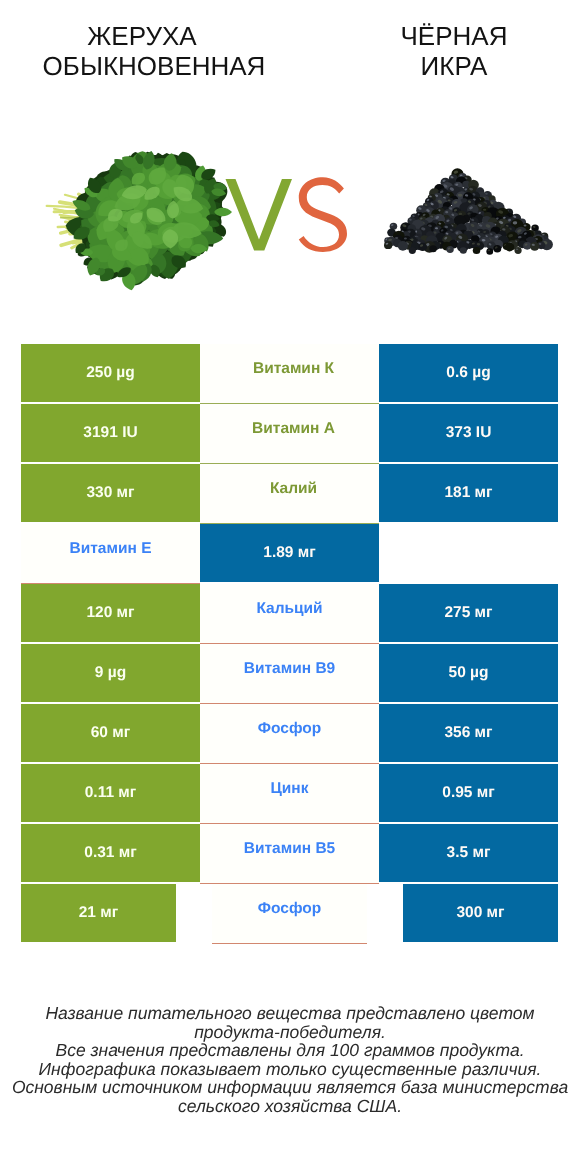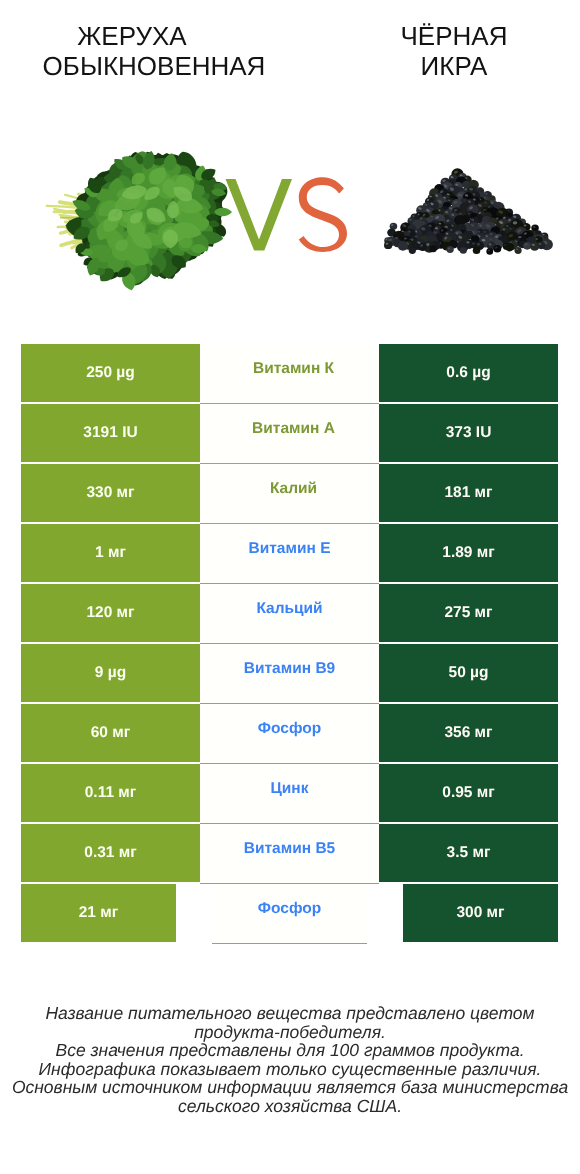--- a/index.html
+++ b/index.html
@@ -3,36 +3,36 @@
 <meta charset="utf-8">
 <title>Infographic</title>
 <style>
   html,body{margin:0;padding:0;background:#fff;}
   body{width:580px;height:1174px;font-family:"Liberation Sans",sans-serif;overflow:hidden;
         -webkit-font-smoothing:antialiased;text-rendering:geometricPrecision;}
   .page{position:relative;width:580px;height:1174px;background:#fff;transform:translateZ(0);}
 
   .title{position:absolute;transform:translateZ(0);font-family:"Liberation Sans",sans-serif;font-size:26px;
          line-height:29.6px;color:#131313;font-weight:400;white-space:nowrap;}
-  .t-l1{left:6px;top:22px;width:252px;text-align:center;}
+  .t-l1{left:16px;top:22px;width:252px;text-align:center;}
   .t-l2{left:0;top:51.6px;width:308px;text-align:center;}
   .t-r1{left:344px;top:22px;width:220px;text-align:center;}
   .t-r2{left:344px;top:51.6px;width:220px;text-align:center;}
 
   .hero-l{position:absolute;left:45px;top:151px;width:187px;height:140px;}
   .hero-r{position:absolute;left:384px;top:168px;width:169px;height:87px;}
   .vs{position:absolute;left:222px;top:172px;width:130px;height:86px;}
 
   .table{position:absolute;left:21px;top:344px;width:537px;}
   .row{display:flex;height:58px;margin-bottom:2px;}
   .row.last{margin-bottom:0;gap:36px;}
   .cell{width:179px;transform:translateZ(0);display:flex;align-items:center;justify-content:center;padding-bottom:0;box-sizing:border-box;
         font-family:"Liberation Sans",sans-serif;font-size:15.5px;font-weight:700;letter-spacing:0;}
   .cell.left{background:#81a72e;color:#fbfff0;}
-  .cell.right{background:#14532d;color:#fffaf6;}
+  .cell.right{background:#0369a1;color:#fffaf6;}
   .cell.mid{background:#fffffb;height:60px;margin-top:0px;border-bottom:1px solid transparent;box-sizing:border-box;align-items:center;padding-bottom:10px;}
   .cell.mid.w-green{color:#7d9935;border-bottom-color:#9aad55;padding-left:8px;}
   .cell.mid.w-orange{color:#3b82f6;border-bottom-color:#d2876f;}
 
   .note{position:absolute;transform:translateZ(0);left:0;top:1004px;width:580px;text-align:center;
         font-family:"Liberation Sans",sans-serif;font-size:17.5px;line-height:18.6px;color:#2b2b2b;font-style:italic;}
   .note-line{white-space:nowrap;}
 </style>
 </head>
 <body>
@@ -909,21 +909,20 @@
       <div class="cell left">3191 IU</div>
       <div class="cell mid w-green">Витамин А</div>
       <div class="cell right">373 IU</div>
     </div>
       <div class="row">
       <div class="cell left">330 мг</div>
       <div class="cell mid w-green">Калий</div>
       <div class="cell right">181 мг</div>
     </div>
       <div class="row">
-      <div class="cell left">1 мг</div>
       <div class="cell mid w-orange">Витамин Е</div>
       <div class="cell right">1.89 мг</div>
     </div>
       <div class="row">
       <div class="cell left">120 мг</div>
       <div class="cell mid w-orange">Кальций</div>
       <div class="cell right">275 мг</div>
     </div>
       <div class="row">
       <div class="cell left">9 µg</div>

